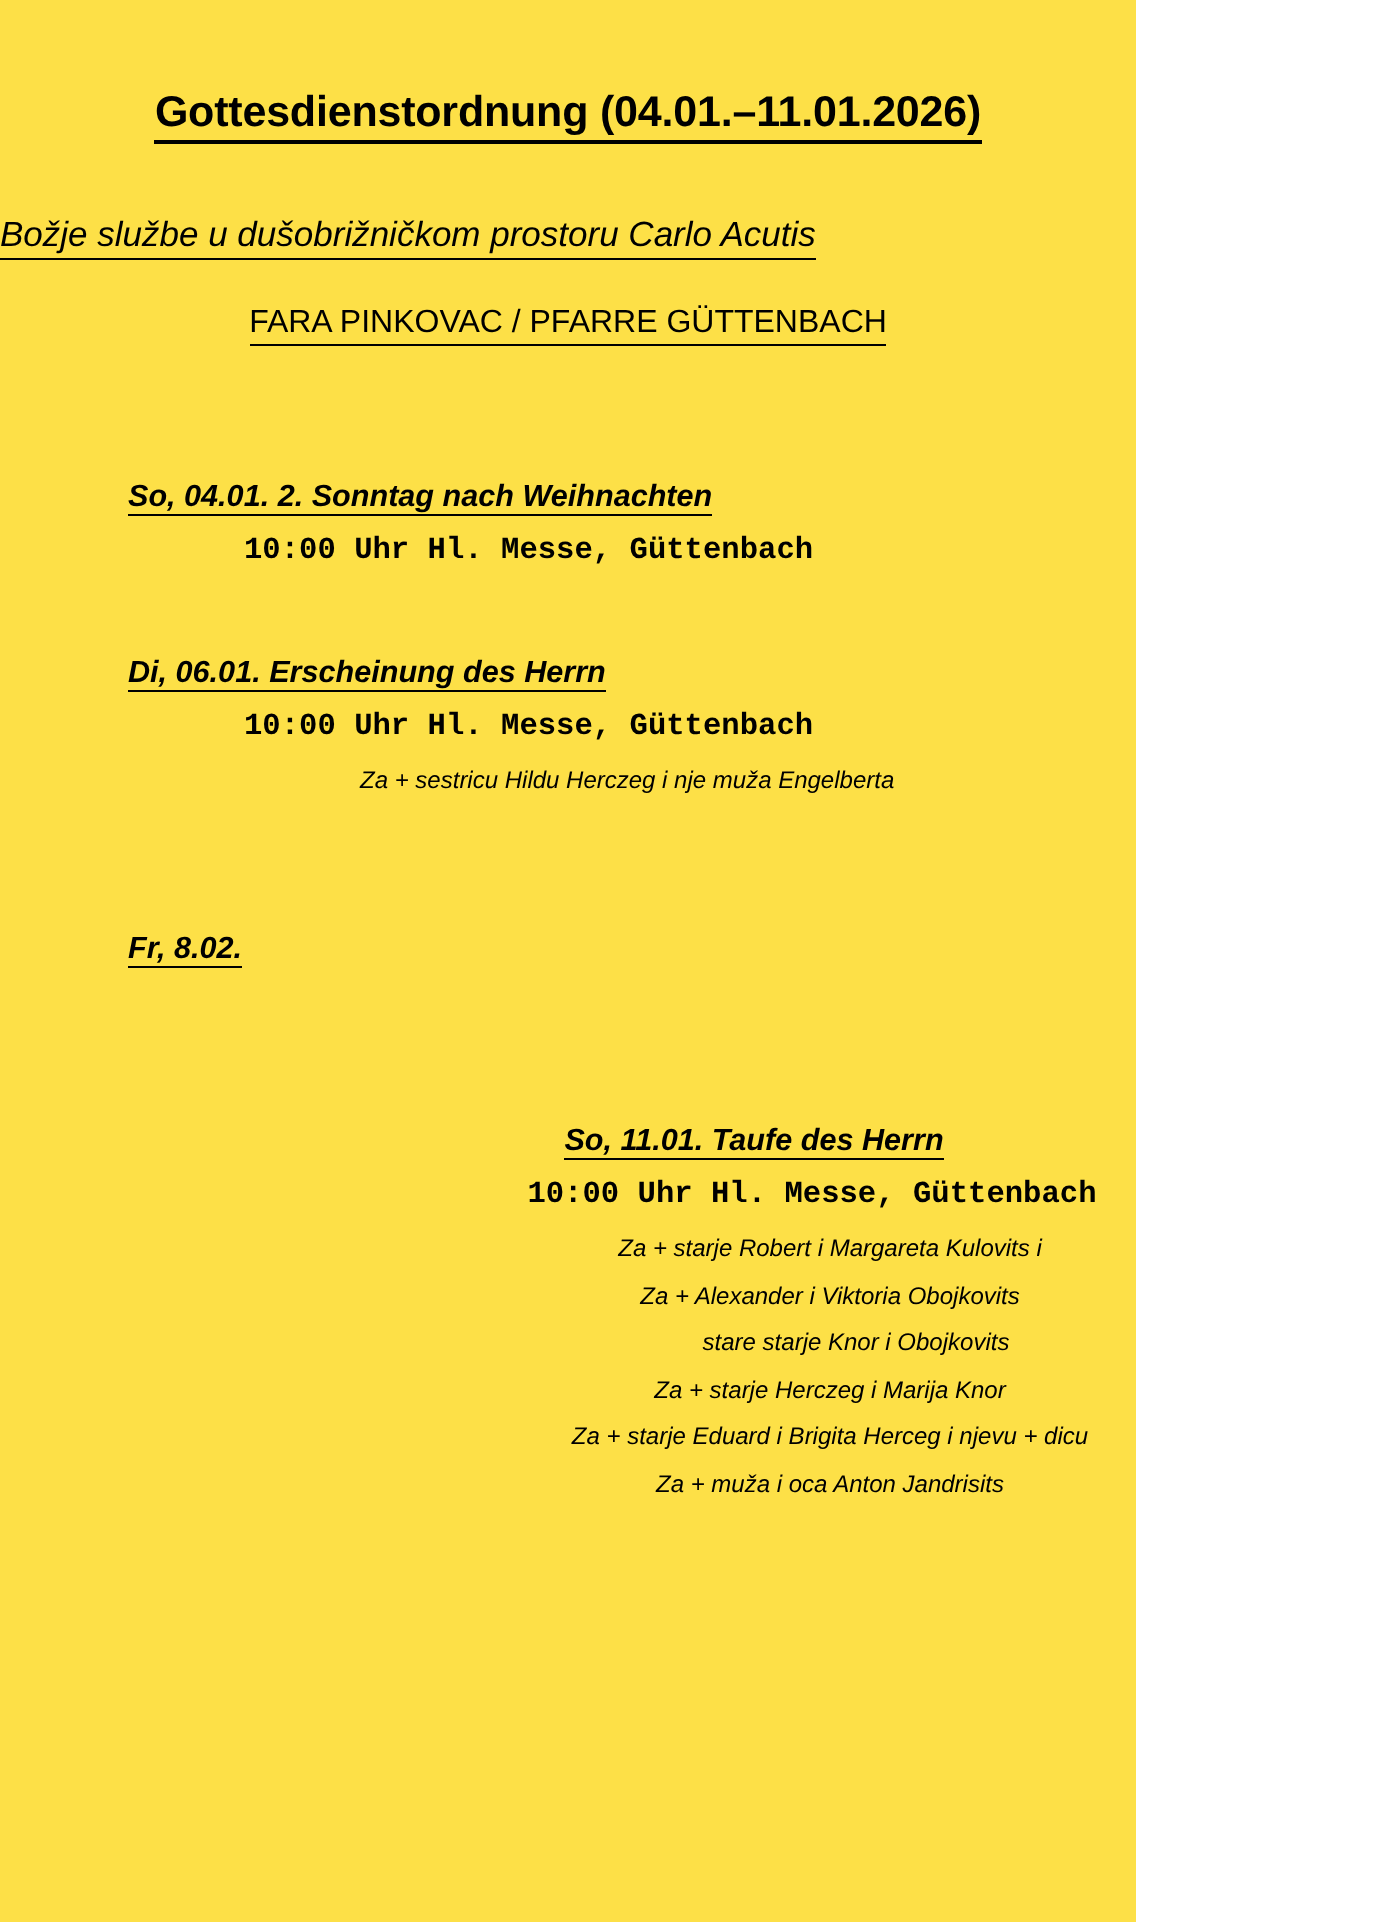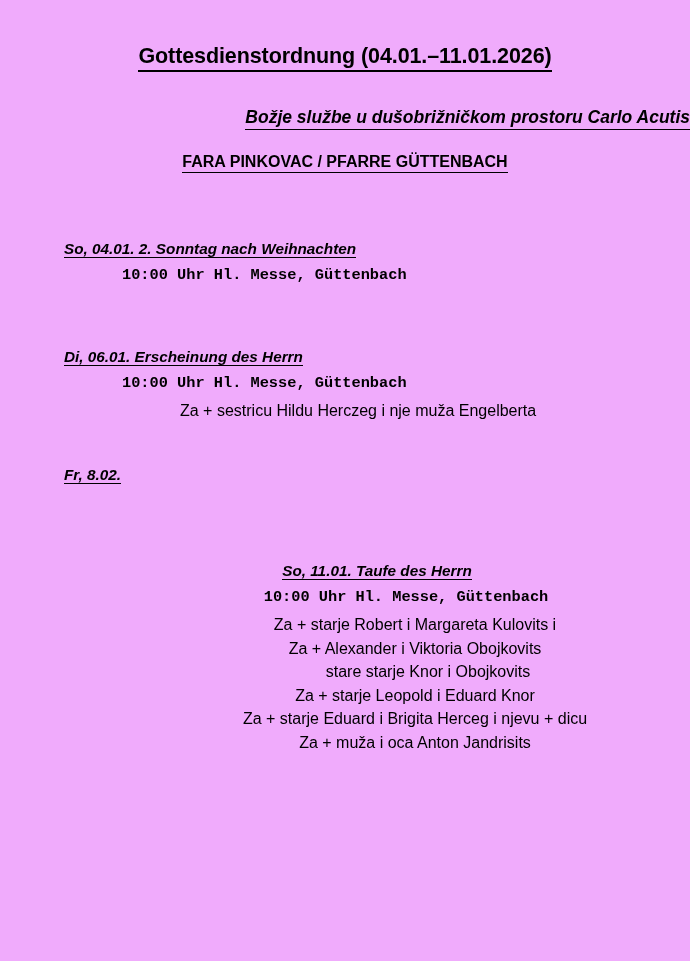--- a/index.html
+++ b/index.html
@@ -10,60 +10,60 @@
   body {
     width: 690px;
     height: 961px;
     font-family: "Liberation Sans", sans-serif;
     color: #000000;
     position: relative;
     overflow: hidden;
     -webkit-font-smoothing: antialiased;
   }
   .page {
-    width: 690px;
+    width: 568px;
     height: 961px;
     position: relative;
-    background: #f0abfc;
+    background: #fde047;
   }
 
   
   .title {
     text-align: center;
     font-weight: bold;
     font-size: 21.5px;
     letter-spacing: -0.1px;
     position: absolute;
     left: 0;
     right: 0;
     top: 44px;
   }
   .title span {
     border-bottom: 2.2px solid #000;
     padding-bottom: 2px;
   }
 
   .subtitle-1 {
-    text-align: right;
-    font-weight: bold;
+    text-align: left;
+    font-weight: normal;
     font-style: italic;
     font-size: 17.5px;
     position: absolute;
     left: 0;
     right: 0;
     top: 107px;
   }
   .subtitle-1 span {
     border-bottom: 1.8px solid #000;
     padding-bottom: 2px;
   }
 
   .subtitle-2 {
     text-align: center;
-    font-weight: bold;
+    font-weight: normal;
     font-size: 16px;
     position: absolute;
     left: 0;
     right: 0;
     top: 153px;
   }
   .subtitle-2 span {
     border-bottom: 1.8px solid #000;
     padding-bottom: 2px;
   }
@@ -91,21 +91,22 @@
     margin-left: 122px;
     margin-top: 8px;
     display: block;
     white-space: nowrap;
     font-family: Liberation Mono, monospace;
   }
   .intentions {
     margin-top: 7px;
   }
   .intention {
-    font-size: 16px;
+    font-style: italic;
+    font-size: 12px;
     display: block;
     line-height: 23.5px;
     white-space: nowrap;
   }
   .intention.indent-wide { margin-left: 180px; }
   .intention.indent-std  { margin-left: 140px; }
   .intention.indent-cont { margin-left: 166px; }
 </style>
 </head>
 <body>
@@ -124,21 +125,21 @@
     <span>FARA PINKOVAC / PFARRE GÜTTENBACH</span>
   </div>
 
   <div class="block" style="top: 240px;">
     <div class="day-header">
       <span>So, 04.01. 2. Sonntag nach Weihnachten</span>
     </div>
     <div class="time-line">10:00 Uhr Hl. Messe, Güttenbach</div>
   </div>
 
-  <div class="block" style="top: 348px;">
+  <div class="block" style="top: 328px;">
     <div class="day-header">
       <span>Di, 06.01. Erscheinung des Herrn</span>
     </div>
     <div class="time-line">10:00 Uhr Hl. Messe, Güttenbach</div>
     <div class="intentions">
       <span class="intention indent-wide">Za + sestricu Hildu Herczeg i nje muža Engelberta</span>
     </div>
   </div>
 
   <div class="block" style="top: 466px;">
@@ -149,19 +150,19 @@
 
   <div class="block" style="top: 562px; text-align: center;">
     <div class="day-header">
       <span>So, 11.01. Taufe des Herrn</span>
     </div>
     <div class="time-line">10:00 Uhr Hl. Messe, Güttenbach</div>
     <div class="intentions">
       <span class="intention indent-std">Za + starje Robert i Margareta Kulovits i</span>
       <span class="intention indent-std">Za + Alexander i Viktoria Obojkovits</span>
       <span class="intention indent-cont">stare starje Knor i Obojkovits</span>
-      <span class="intention indent-std">Za + starje Leopold i Eduard Knor</span>
+      <span class="intention indent-std">Za + starje Herczeg i Marija Knor</span>
       <span class="intention indent-std">Za + starje Eduard i Brigita Herceg i njevu + dicu</span>
       <span class="intention indent-std">Za + muža i oca Anton Jandrisits</span>
     </div>
   </div>
 
 </div>
 
 </body></html>

